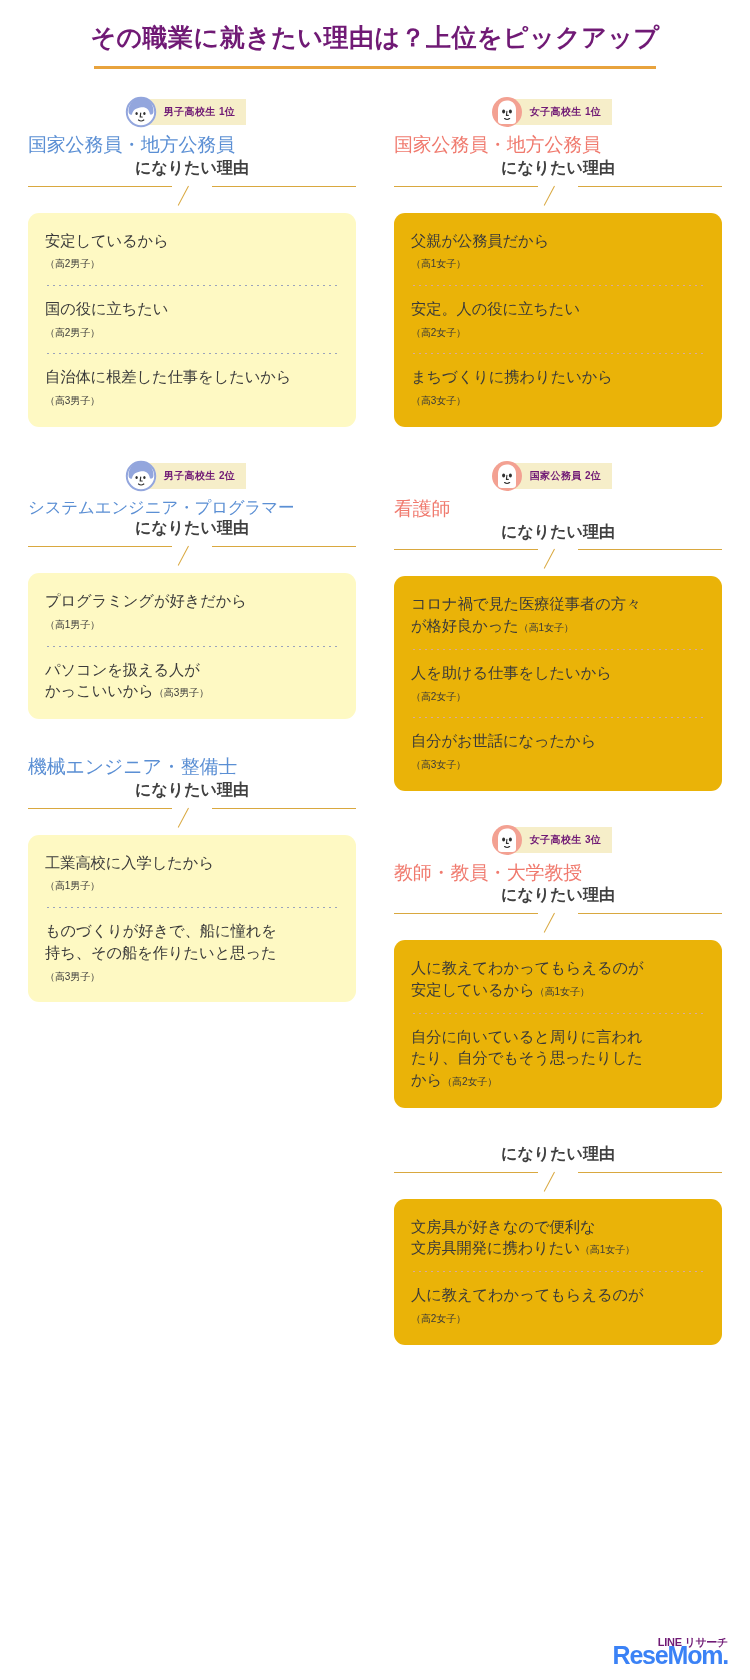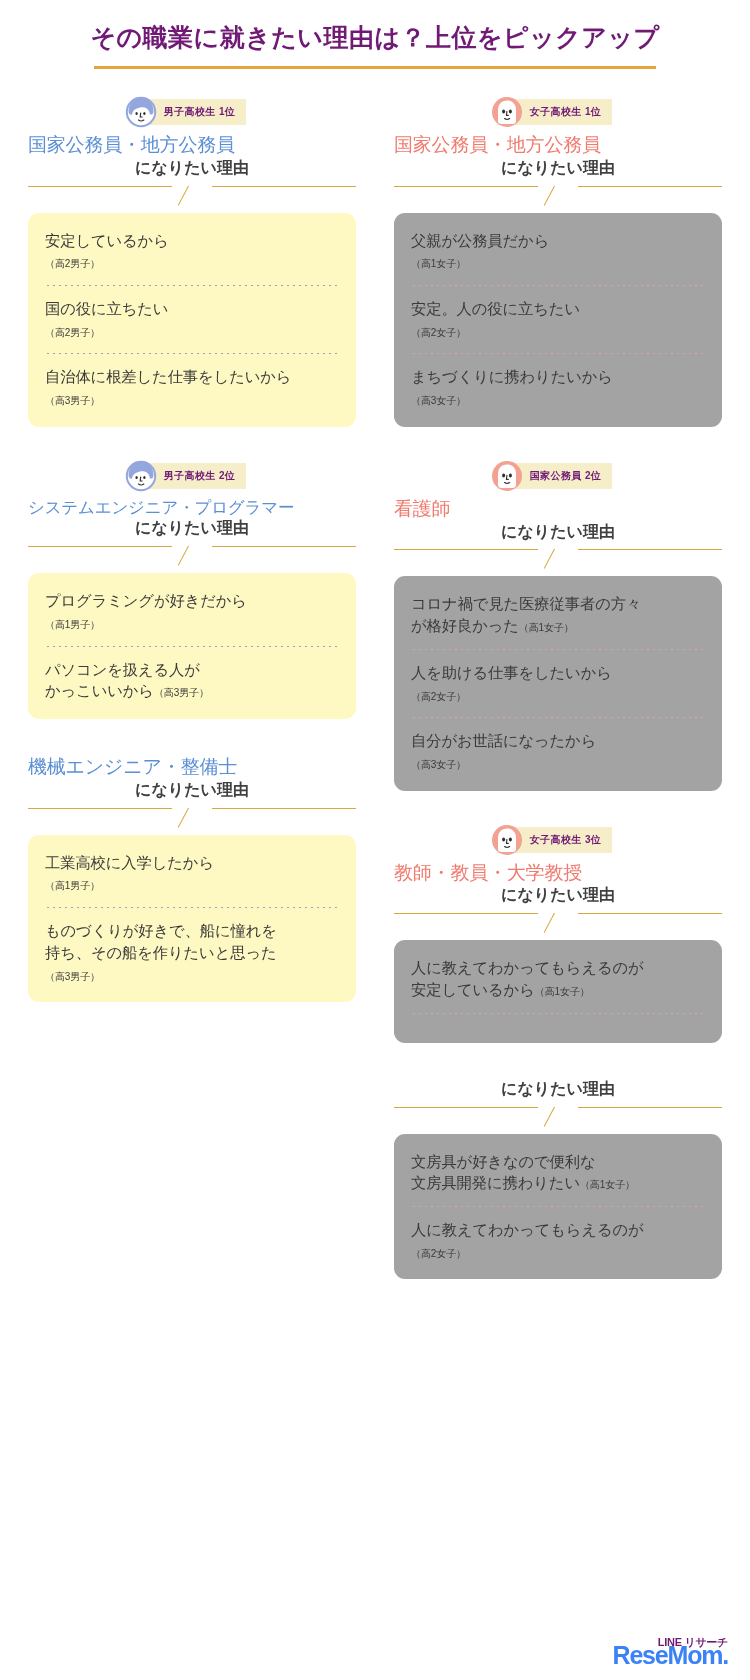--- a/index.html
+++ b/index.html
@@ -133,21 +133,21 @@
   }
 
   
   .card {
     border-radius: 11px;
     padding: 17px 17px 17px 17px;
     box-sizing: border-box;
     margin-top: 5px;
   }
   .card.boy  { background: #fef9c3; }
-  .card.girl { background: #a3a3a3; }
+  .card.girl { background: #eab308; }
 
   .quote {
     font-size: 15.3px;
     line-height: 1.42;
     color: #3a3a3a;
     letter-spacing: -0.1px;
   }
   .quote .who { font-size: 10px; }
 
   .dots {
@@ -345,20 +345,21 @@
         <div class="job-title girl">教師・教員・大学教授</div>
         <div class="reason-label">になりたい理由</div>
         <div class="notch-rule">
           <span class="line-l"></span>
           <span class="slash"></span>
           <span class="line-r"></span>
         </div>
         <div class="card girl">
           <div class="quote"><span>人に教えてわかってもらえるのが</span><br><span>安定しているから</span><span class="who">（高1女子）</span></div>
           <div class="dots"></div>
+          <div class="quote"><span>自分に向いていると周りに言われ</span><br><span>たり、自分でもそう思ったりした</span><br><span>から</span><span class="who">（高2女子）</span></div>
         </div>
       </div>
       <div class="section gap-top">
         <div class="reason-label">になりたい理由</div>
         <div class="notch-rule">
           <span class="line-l"></span>
           <span class="slash"></span>
           <span class="line-r"></span>
         </div>
         <div class="card girl">

